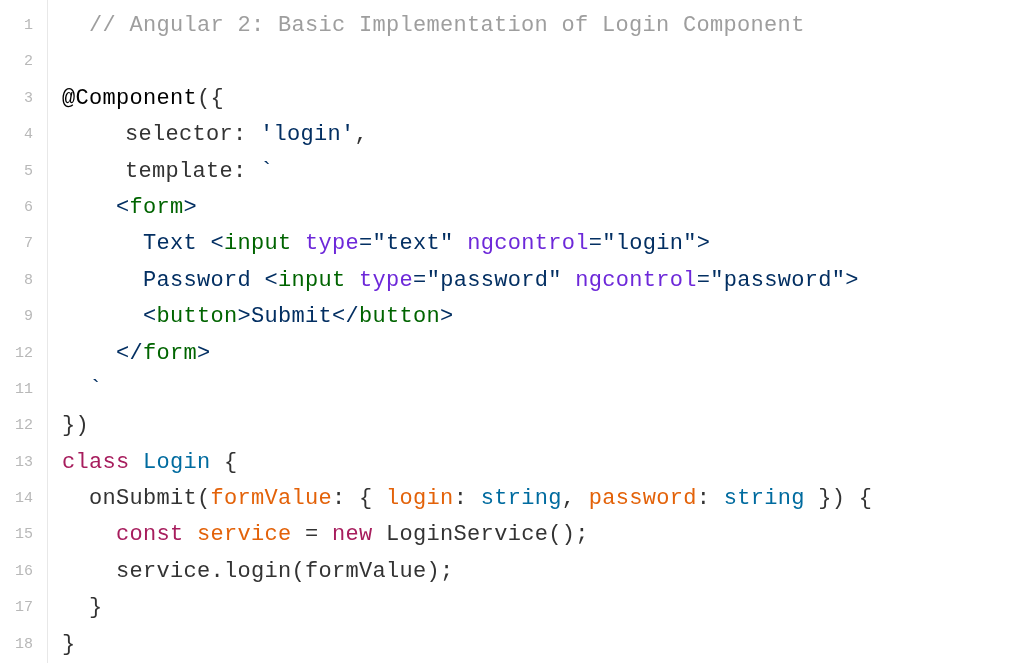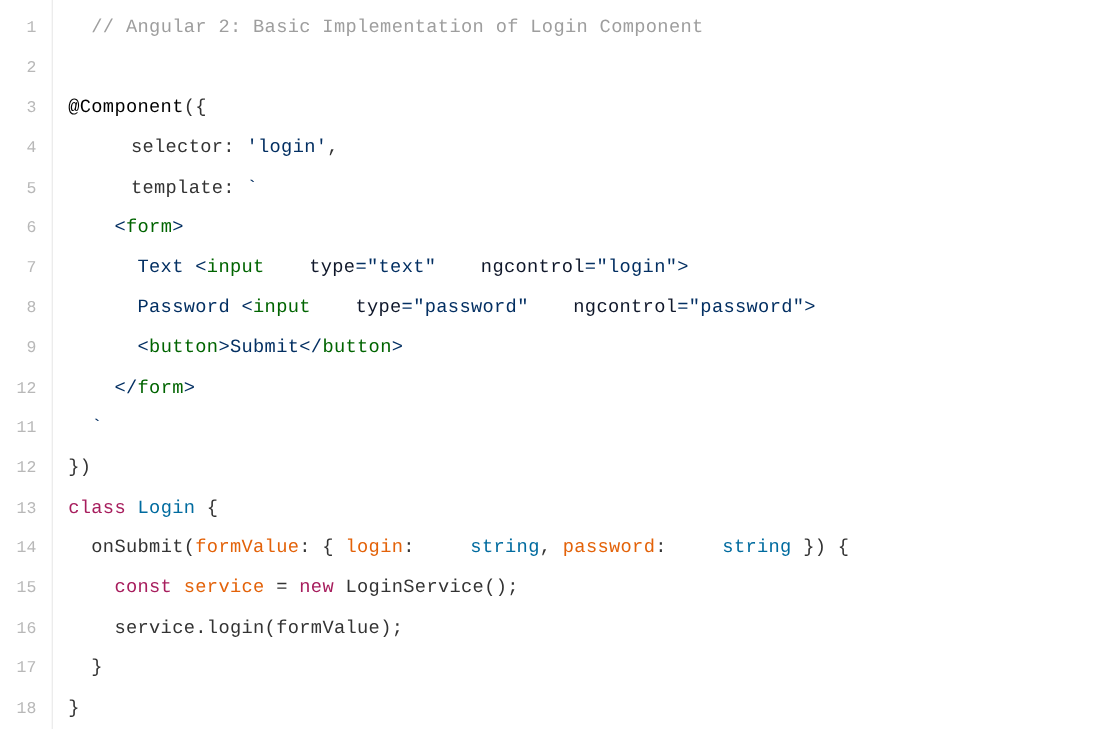--- a/index.html
+++ b/index.html
@@ -37,37 +37,37 @@
     flex: 1;
     padding-top: 8px;
     padding-left: 14px;
     white-space: pre;
     box-sizing: border-box;
   }
   .code .line {
     height: 36.4px;
     line-height: 36.4px;
     color: #333333;
-    font-size: 17px;
+    font-size: 22px;
     letter-spacing: 0.3px;
   }
   .tok-comment  { color: #9e9e9e; }
   .tok-decor    { color: #000000; }
   .tok-punct    { color: #333333; }
   .tok-prop     { color: #333333; margin-left: 36px; }
   .tok-string   { color: #032f62; }
   .tok-tagpunct { color: #032f62; }
   .tok-tag      { color: #006400; }
-  .tok-attr     { color: #0f172a; margin-left: 30px; }
+  .tok-attr     { color: #6d28d9; }
   .tok-attrval  { color: #032f62; }
   .tok-keyword  { color: #a71d5d; }
   .tok-class    { color: #006b9f; }
   .tok-method   { color: #333333; }
   .tok-param    { color: #e36209; }
-  .tok-type     { color: #006b9f; margin-left: 40px; }
+  .tok-type     { color: #006b9f; }
   .tok-var      { color: #e36209; }
   .tok-call     { color: #333333; }
 </style>
 </head>
 <body>
 
 <div class="editor">
   <div class="gutter">
       <div class="ln">1</div>
       <div class="ln">2</div>

